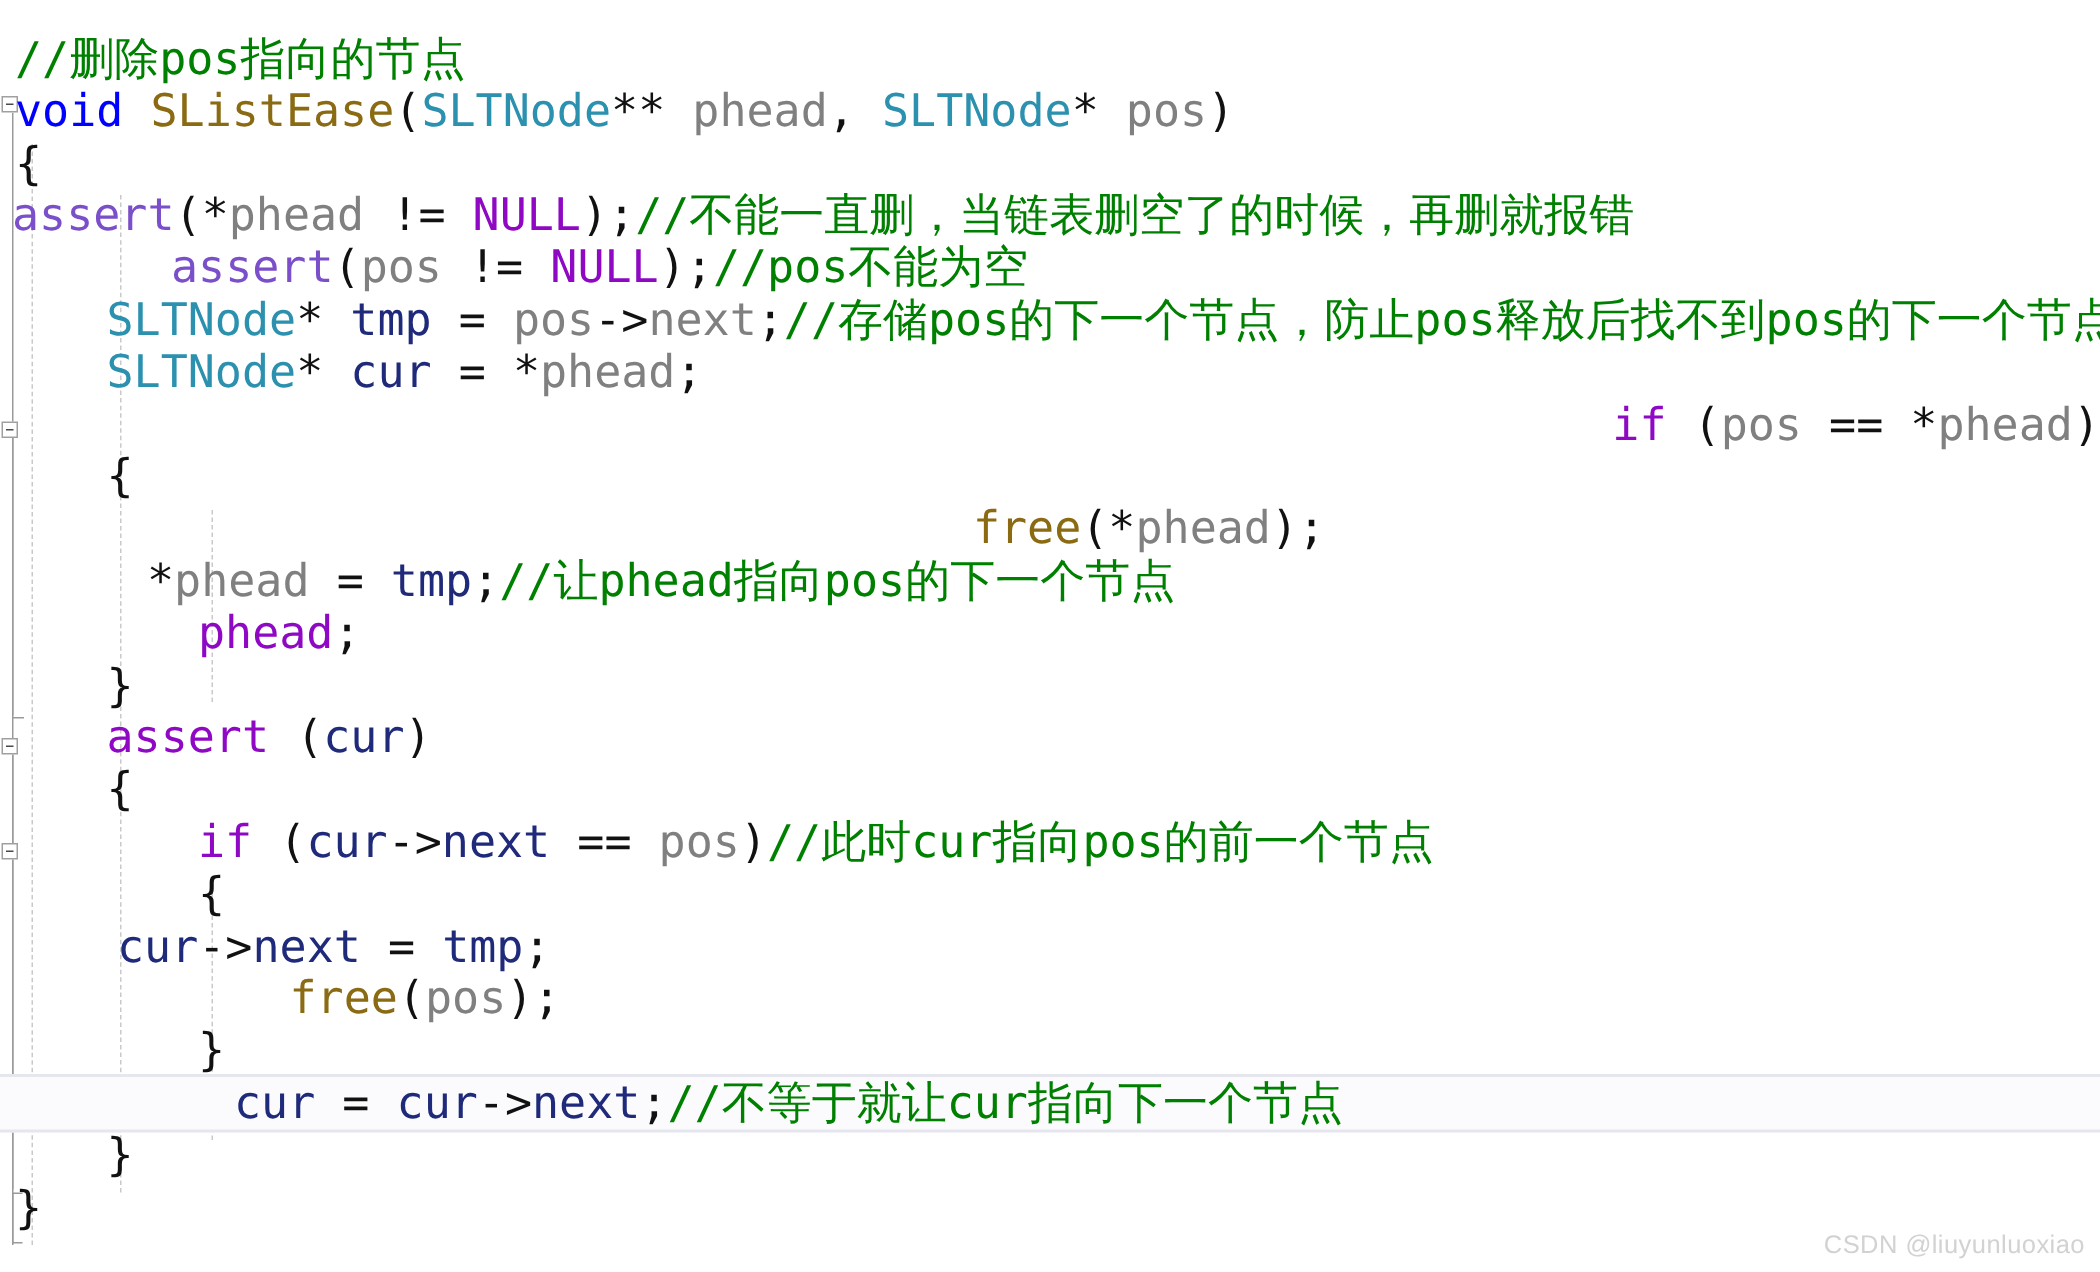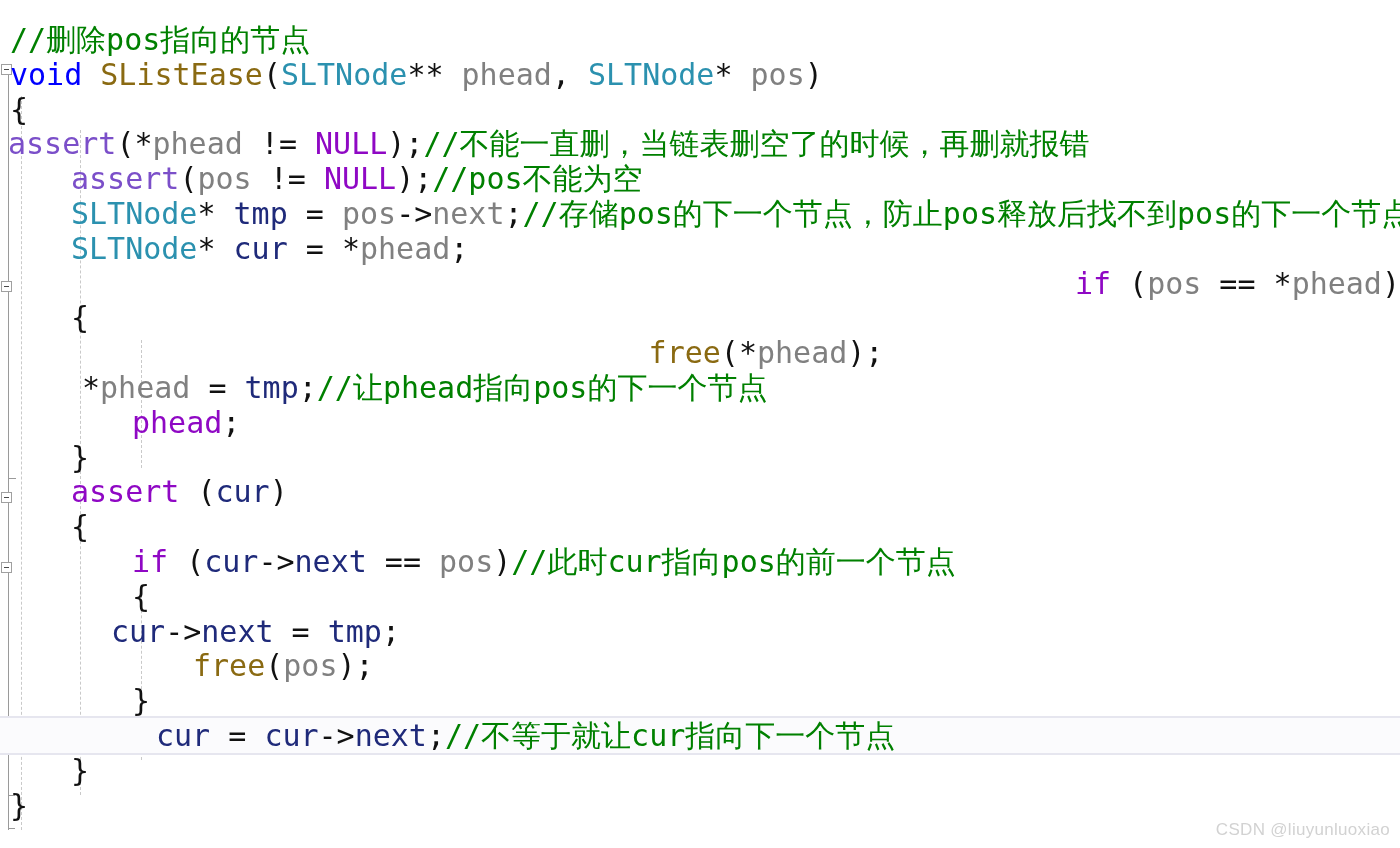--- a/index.html
+++ b/index.html
@@ -135,34 +135,34 @@
       <div class="fold-box" style="left: 1px; top: 562px;"></div>
       <div class="fold-tick" style="left: 8px; top: 478px; width: 8px;"></div>
       <div class="fold-end" style="left: 8px; top: 795px; height: 34px;"></div>
     </div>
 
   <div class="code-layer" id="code-layer">
       <div class="line" style="top: 22px;"><span class="txt" style="padding-left: 10px;"><span class="t-cmt">//删除pos指向的节点</span></span></div>
       <div class="line" style="top: 56.8px;"><span class="txt" style="padding-left: 10px;"><span class="t-kw">void</span><span class="t-plain"> </span><span class="t-fn">SListEase</span><span class="t-plain">(</span><span class="t-type">SLTNode</span><span class="t-plain">** </span><span class="t-param">phead</span><span class="t-plain">, </span><span class="t-type">SLTNode</span><span class="t-plain">* </span><span class="t-param">pos</span><span class="t-plain">)</span></span></div>
       <div class="line" style="top: 91.6px;"><span class="txt" style="padding-left: 10px;"><span class="t-plain">{</span></span></div>
       <div class="line" style="top: 126.4px;"><span class="txt" style=""><span class="t-assert">assert</span><span class="t-plain">(*</span><span class="t-param">phead</span><span class="t-plain"> != </span><span class="t-macro">NULL</span><span class="t-plain">);</span><span class="t-cmt">//不能一直删，当链表删空了的时候，再删就报错</span></span></div>
-      <div class="line" style="top: 161.2px;"><span class="txt" style="padding-left: 71px;"><span class="t-assert">assert</span><span class="t-plain">(</span><span class="t-param">pos</span><span class="t-plain"> != </span><span class="t-macro">NULL</span><span class="t-plain">);</span><span class="t-cmt">//pos不能为空</span></span></div>
+      <div class="line" style="top: 161.2px; margin-left: 43px;"><span class="txt" style="padding-left: 71px;"><span class="t-assert">assert</span><span class="t-plain">(</span><span class="t-param">pos</span><span class="t-plain"> != </span><span class="t-macro">NULL</span><span class="t-plain">);</span><span class="t-cmt">//pos不能为空</span></span></div>
       <div class="line" style="top: 196px;"><span class="txt" style="padding-left: 71px;"><span class="t-type">SLTNode</span><span class="t-plain">* </span><span class="t-local">tmp</span><span class="t-plain"> = </span><span class="t-param">pos</span><span class="t-plain">-&gt;</span><span class="t-param">next</span><span class="t-plain">;</span><span class="t-cmt">//存储pos的下一个节点，防止pos释放后找不到pos的下一个节点</span></span></div>
       <div class="line" style="top: 230.8px;"><span class="txt" style="padding-left: 71px;"><span class="t-type">SLTNode</span><span class="t-plain">* </span><span class="t-local">cur</span><span class="t-plain"> = *</span><span class="t-param">phead</span><span class="t-plain">;</span></span></div>
       <div class="line" style="top: 265.6px; text-align: right;"><span class="txt" style="padding-left: 71px;"><span class="t-ctl">if</span><span class="t-plain"> (</span><span class="t-param">pos</span><span class="t-plain"> == *</span><span class="t-param">phead</span><span class="t-plain">)</span></span></div>
       <div class="line" style="top: 300.4px;"><span class="txt" style="padding-left: 71px;"><span class="t-plain">{</span></span></div>
       <div class="line" style="top: 335.2px; text-align: center;"><span class="txt" style="padding-left: 132px;"><span class="t-fn">free</span><span class="t-plain">(*</span><span class="t-param">phead</span><span class="t-plain">);</span></span></div>
-      <div class="line" style="top: 370px;"><span class="txt" style="padding-left: 82px;"><span class="t-plain">*</span><span class="t-param">phead</span><span class="t-plain"> = </span><span class="t-local">tmp</span><span class="t-plain">;</span><span class="t-cmt">//让phead指向pos的下一个节点</span></span></div>
+      <div class="line" style="top: 370px;"><span class="txt" style="padding-left: 82px; margin-left: 16px;"><span class="t-plain">*</span><span class="t-param">phead</span><span class="t-plain"> = </span><span class="t-local">tmp</span><span class="t-plain">;</span><span class="t-cmt">//让phead指向pos的下一个节点</span></span></div>
       <div class="line" style="top: 404.8px;"><span class="txt" style="padding-left: 132px;"><span class="t-ctl">phead</span><span class="t-plain">;</span></span></div>
       <div class="line" style="top: 439.6px;"><span class="txt" style="padding-left: 71px;"><span class="t-plain">}</span></span></div>
       <div class="line" style="top: 474.4px;"><span class="txt" style="padding-left: 71px;"><span class="t-ctl">assert</span><span class="t-plain"> (</span><span class="t-local">cur</span><span class="t-plain">)</span></span></div>
       <div class="line" style="top: 509.2px;"><span class="txt" style="padding-left: 71px;"><span class="t-plain">{</span></span></div>
       <div class="line" style="top: 544px;"><span class="txt" style="padding-left: 132px;"><span class="t-ctl">if</span><span class="t-plain"> (</span><span class="t-local">cur</span><span class="t-plain">-&gt;</span><span class="t-local">next</span><span class="t-plain"> == </span><span class="t-param">pos</span><span class="t-plain">)</span><span class="t-cmt">//此时cur指向pos的前一个节点</span></span></div>
       <div class="line" style="top: 578.8px;"><span class="txt" style="padding-left: 132px;"><span class="t-plain">{</span></span></div>
-      <div class="line" style="top: 613.6px;"><span class="txt" style="padding-left: 111px;"><span class="t-local">cur</span><span class="t-plain">-&gt;</span><span class="t-local">next</span><span class="t-plain"> = </span><span class="t-local">tmp</span><span class="t-plain">;</span></span></div>
+      <div class="line" style="top: 613.6px;"><span class="txt" style="padding-left: 78px;"><span class="t-local">cur</span><span class="t-plain">-&gt;</span><span class="t-local">next</span><span class="t-plain"> = </span><span class="t-local">tmp</span><span class="t-plain">;</span></span></div>
       <div class="line" style="top: 648.4px;"><span class="txt" style="padding-left: 193px;"><span class="t-fn">free</span><span class="t-plain">(</span><span class="t-param">pos</span><span class="t-plain">);</span></span></div>
       <div class="line" style="top: 683.2px;"><span class="txt" style="padding-left: 132px;"><span class="t-plain">}</span></span></div>
       <div class="line current" style="top: 716px; padding-left: 24px;"><span class="txt" style="padding-left: 132px;"><span class="t-local">cur</span><span class="t-plain"> = </span><span class="t-local">cur</span><span class="t-plain">-&gt;</span><span class="t-local">next</span><span class="t-plain">;</span><span class="t-cmt">//不等于就让cur指向下一个节点</span></span></div>
       <div class="line" style="top: 752.8px;"><span class="txt" style="padding-left: 71px;"><span class="t-plain">}</span></span></div>
       <div class="line" style="top: 787.6px;"><span class="txt" style="padding-left: 10px;"><span class="t-plain">}</span></span></div>
     </div>
 
   <div class="watermark">CSDN @liuyunluoxiao</div>
 </div>
 

